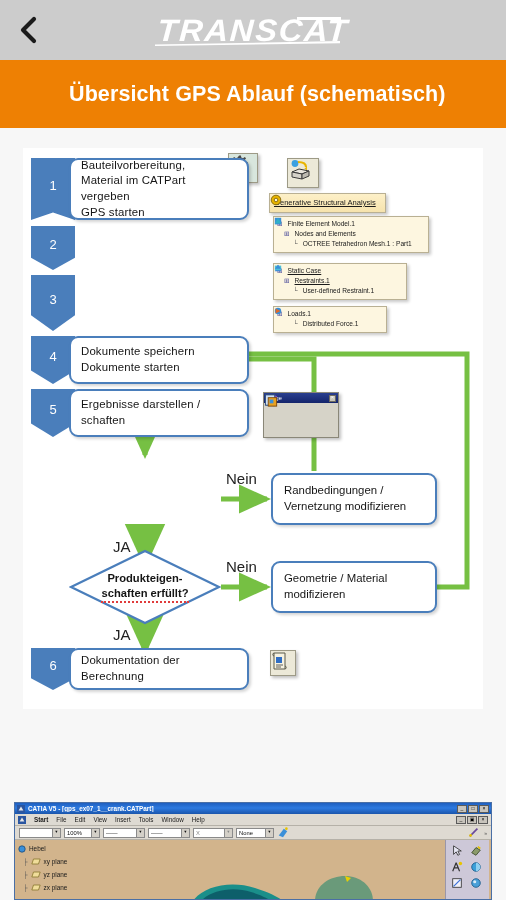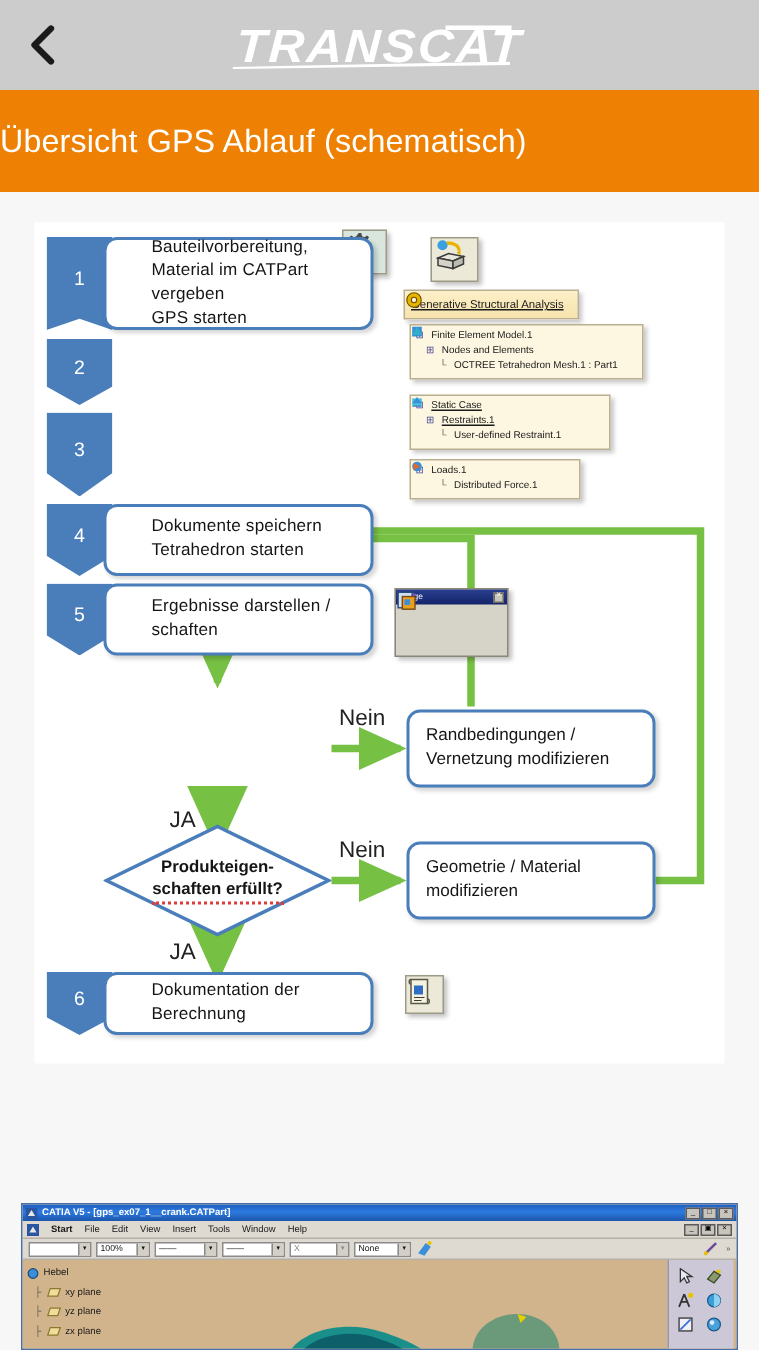--- a/index.html
+++ b/index.html
@@ -55,21 +55,22 @@
   
   .titlebar {
     position: absolute; top: 60px; left: 0;
     width: 506px; height: 68px;
     background: #ee8003;
     display: flex; align-items: center;
   }
   .titlebar h1 {
     color: #ffffff;
     font-size: 21.5px;
-    font-weight: normal;
+    font-weight: bold;
+    padding-left: 69px;
     letter-spacing: .1px;
   }
 
   
   .card {
     position: absolute;
     left: 23px; top: 148px;
     width: 460px; height: 561px;
     background: #ffffff;
   }
@@ -97,21 +98,21 @@
     border-radius: 9px;
     background: #ffffff;
     display: flex; align-items: center;
     padding: 4px 10px;
     box-shadow: 2px 2px 3px rgba(0,0,0,.17);
     margin-left: -6px;
     position: relative; z-index: 2;
   }
   .stepbox .txt {
     font-size: 11.4px; color: #151515;
-    line-height: 1.38; letter-spacing: .15px; margin-left: 20px;
+    line-height: 1.38; letter-spacing: .15px;
   }
   .spell { border-bottom: 2px dotted #e03b3b; }
 
   
   .diamond {
     position: absolute;
     display: flex; align-items: center; justify-content: center;
     text-align: center;
   }
   .diamond .dshape {
@@ -337,21 +338,21 @@
 
       <div class="step" style="left:8px; top:127px; width:218px; height:56px;">
         <div class="chev deep">3</div>
       </div>
 
       <div class="step" style="left:8px; top:188px; width:218px; height:48px;">
         <div class="chev deep">4</div>
         <div class="stepbox">
           <div class="txt">
             <div>Dokumente speichern</div>
-            <div>Tetrahedron starten</div>
+            <div>Dokumente starten</div>
           </div>
         </div>
       </div>
       <div class="icon-tile" style="left:187px; top:191px; width:26px; height:26px;">
         <svg width="18" height="20" viewBox="0 0 18 20">
           <rect x="1" y="1" width="16" height="18" fill="#3b3b8f"></rect>
           <rect x="3" y="3" width="12" height="14" fill="#f2f0c4"></rect>
           <g stroke="#3b3b8f" stroke-width="1">
             <line x1="3" y1="6.5" x2="15" y2="6.5"></line>
               <line x1="3" y1="10" x2="15" y2="10"></line>

